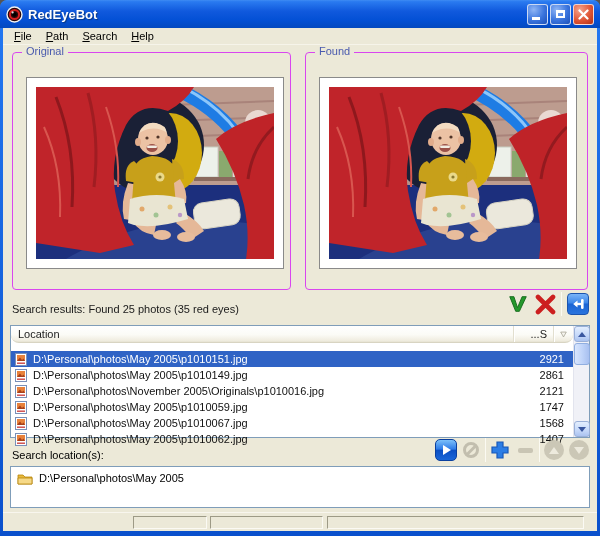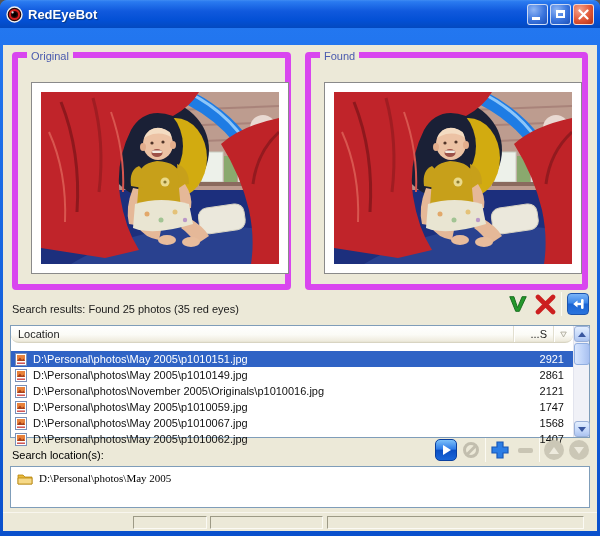--- a/index.html
+++ b/index.html
@@ -27,21 +27,21 @@
   .glyph-max{width:9px;height:8px;border:2px solid #fff;border-top-width:3px;}
   
   .menubar{
     position:absolute;left:3px;top:28px;width:594px;height:17px;
     background:#ece9d8;border-bottom:1px solid #f6f4ea;display:flex;align-items:center;padding-left:4px;
   }
   .menuitem{padding:1px 7px;cursor:default;}
   
   .client{position:absolute;left:3px;top:45px;width:594px;height:467px;background:#ece9d8;}
   
-  .groupbox{position:absolute;border:6px solid #d946ef;border-radius:4px;text-decoration:underline;}
+  .groupbox{position:absolute;border:1px solid #d946ef;border-radius:4px;text-decoration:underline;}
   .groupbox-label{position:absolute;top:-8px;left:9px;background:#ece9d8;padding:0 4px;color:#4a5aae;}
   .photo-frame{position:absolute;background:#fff;border:1px solid #8a8a8a;padding:9px;}
   .photo-frame svg{display:block;width:238px;height:172px;}
   
   .results-summary{position:absolute;left:9px;top:258px;color:#1a1a1a;}
   .result-actions{position:absolute;right:8px;top:247px;display:flex;align-items:center;gap:5px;}
   .vsep{width:1px;height:24px;background:#d0ccba;border-right:1px solid #fbfaf2;}
   .sq-btn{width:22px;height:22px;border-radius:4px;border:1px solid #1b54ae;
     background:linear-gradient(180deg,#7ab4f8 0%,#3c86e8 45%,#1a64d4 50%,#2a74dd 100%);
     display:flex;align-items:center;justify-content:center;}
@@ -79,21 +79,21 @@
   .run-btn{border-radius:5px;border:1px solid #0a3f9e;
     background:linear-gradient(180deg,#7cc0fa 0%,#2f7de8 45%,#0b4fc4 52%,#1a66d8 100%);}
   .play-tri{width:0;height:0;border-top:5px solid transparent;border-bottom:5px solid transparent;border-left:8px solid #fff;margin-left:2px;}
   .stop-circle{width:16px;height:16px;border-radius:50%;border:3px solid #c2beae;position:relative;}
   .stop-circle:after{content:"";position:absolute;left:-1px;top:4px;width:12px;height:3px;background:#c2beae;transform:rotate(-45deg);}
   .minus-bar{width:15px;height:5px;border-radius:2px;background:#c9c5b4;}
   .gray-circle{width:20px;height:20px;border-radius:50%;background:#cbc7b6;display:flex;align-items:center;justify-content:center;}
   .arr-up{width:0;height:0;border-left:5px solid transparent;border-right:5px solid transparent;border-bottom:7px solid #edeadd;}
   .arr-down{width:0;height:0;border-left:5px solid transparent;border-right:5px solid transparent;border-top:7px solid #edeadd;}
   .locations-list{position:absolute;left:7px;top:421px;width:580px;height:42px;background:#fff;border:1px solid #7f9db9;padding:3px 2px;}
-  .loc-item{display:flex;align-items:center;height:16px;padding-left:4px;font-family:Liberation Serif, serif;}
+  .loc-item{display:flex;align-items:center;height:16px;padding-left:4px;}
   .loc-item .folder-icon{width:16px;height:13px;margin-right:6px;display:inline-flex;}
   
   .statusbar{position:absolute;left:0;bottom:-19px;width:594px;height:19px;background:#ece9d8;border-top:1px solid #f8f6ee;}
   .status-panel{position:absolute;top:3px;height:13px;border:1px solid;border-color:#9d9a86 #fbfaf4 #fbfaf4 #9d9a86;}
   .sp1{left:130px;width:74px;}
   .sp2{left:207px;width:113px;}
   .sp3{left:324px;width:257px;}
   u{text-decoration:underline;}
 </style>
 </head>
@@ -190,20 +190,27 @@
           <span class="glyph-max"></span>
         </span>
       <span class="wbtn btn-close">
         <svg width="11" height="11" viewBox="0 0 11 11">
           <path d="M1.5,1.5 L9.5,9.5 M9.5,1.5 L1.5,9.5" stroke="#fff" stroke-width="2.2" stroke-linecap="round"></path>
         </svg>
       </span>
     </span>
   </div>
 
+  <div class="menubar">
+
+  <span class="menuitem"><u>F</u>ile</span>
+      <span class="menuitem"><u>P</u>ath</span>
+      <span class="menuitem"><u>S</u>earch</span>
+      <span class="menuitem"><u>H</u>elp</span>
+    </div>
 
   <div class="client">
 
     <div class="groupbox" style="left:9px;top:7px;width:279px;height:238px;">
       <span class="groupbox-label">Original</span>
       <div class="photo-frame" style="left:13px;top:24px;width:258px;height:192px;">
         <svg viewBox="0 0 238 172">
             <use href="#photo-scene"></use>
           </svg>
       </div>

